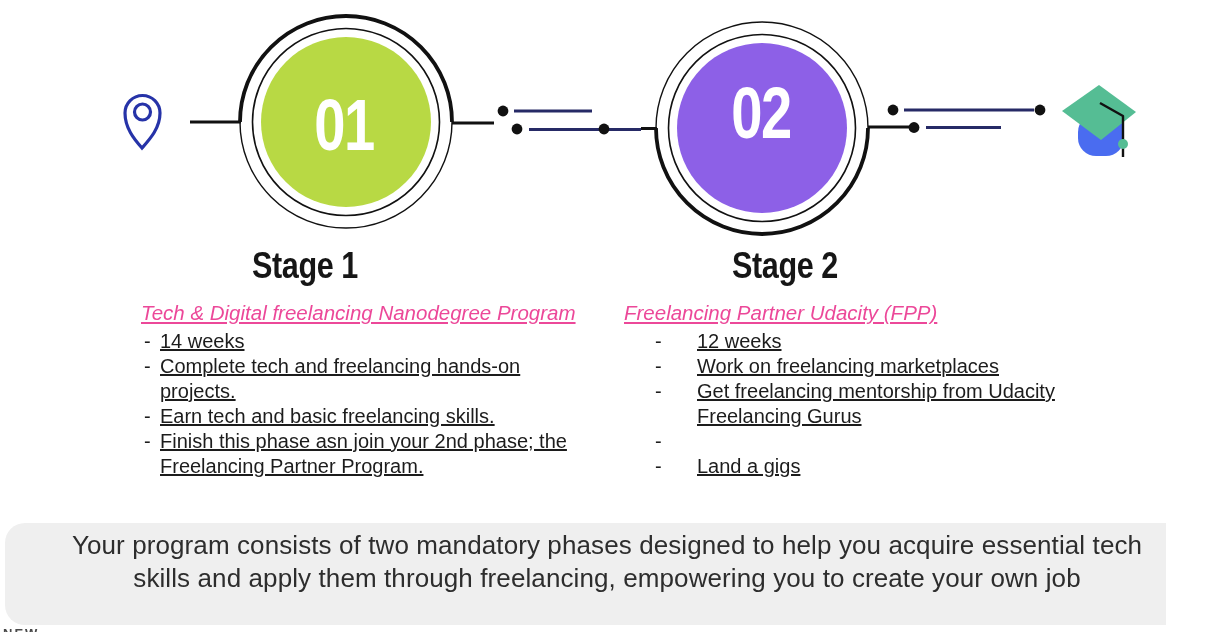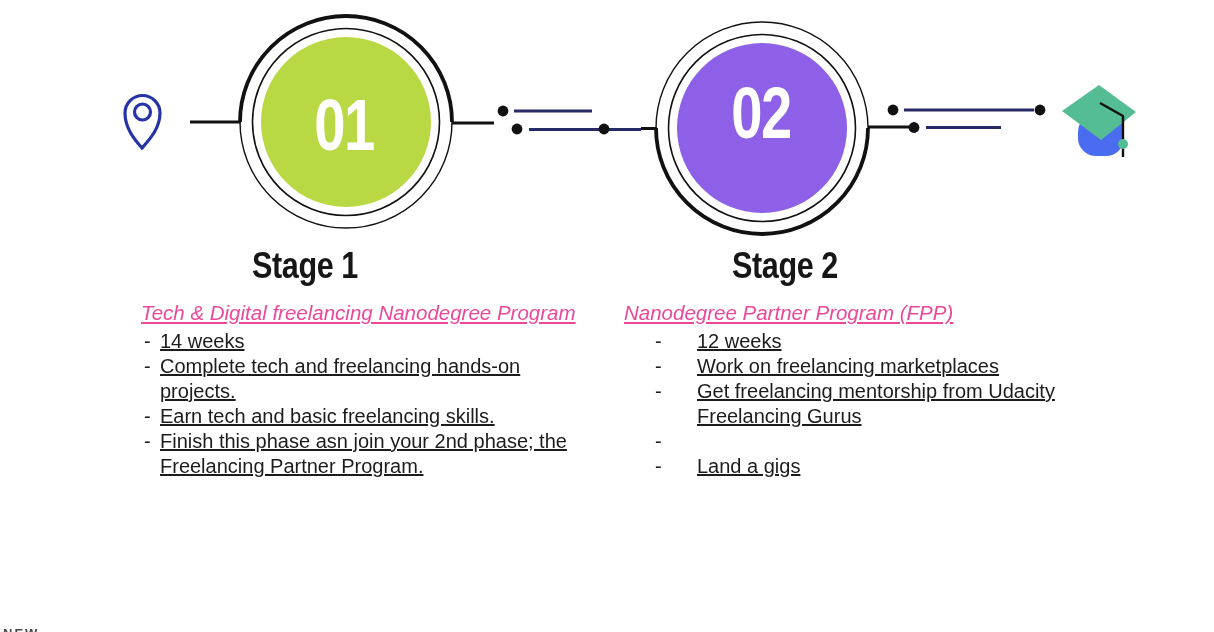--- a/index.html
+++ b/index.html
@@ -141,21 +141,21 @@
         <span class="tx">Earn tech and basic freelancing skills.</span>
       </li>
       <li>
         <span class="mk">-</span>
         <span class="tx">Finish this phase asn join your 2nd phase; the Freelancing Partner Program.</span>
       </li>
     </ul>
   </div>
 
   <div class="stage-block" style="left:623px;width:470px">
-    <div class="program-title">Nanodegree Partner Program (FPP)</div>
+    <div class="program-title">Freelancing Partner Udacity (FPP)</div>
     <ul class="bullets s2">
       <li>
         <span class="mk">-</span>
         <span class="tx">12 weeks</span>
       </li>
       <li>
         <span class="mk">-</span>
         <span class="tx">Work on freelancing marketplaces</span>
       </li>
       <li>
@@ -165,15 +165,18 @@
       <li>
         <span class="mk">-</span>
       </li>
       <li>
         <span class="mk">-</span>
         <span class="tx">Land a gigs</span>
       </li>
     </ul>
   </div>
 
+  <div class="banner">
+    <div class="banner-text">Your program consists of two mandatory phases designed to help you acquire essential tech skills and apply them through freelancing, empowering you to create your own job</div>
+  </div>
 
   <div class="cutoff">NEW</div>
 </div>
 
 </body></html>

